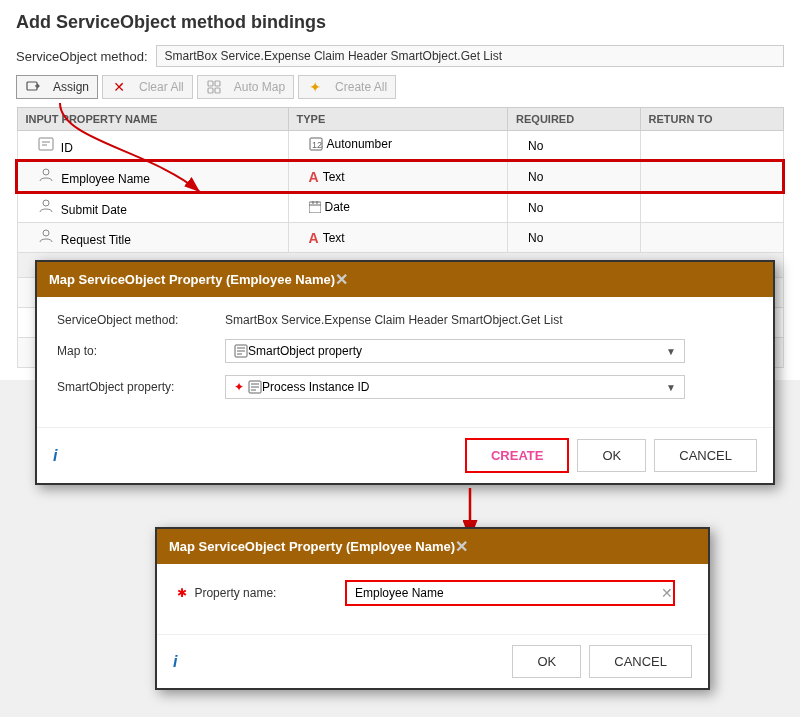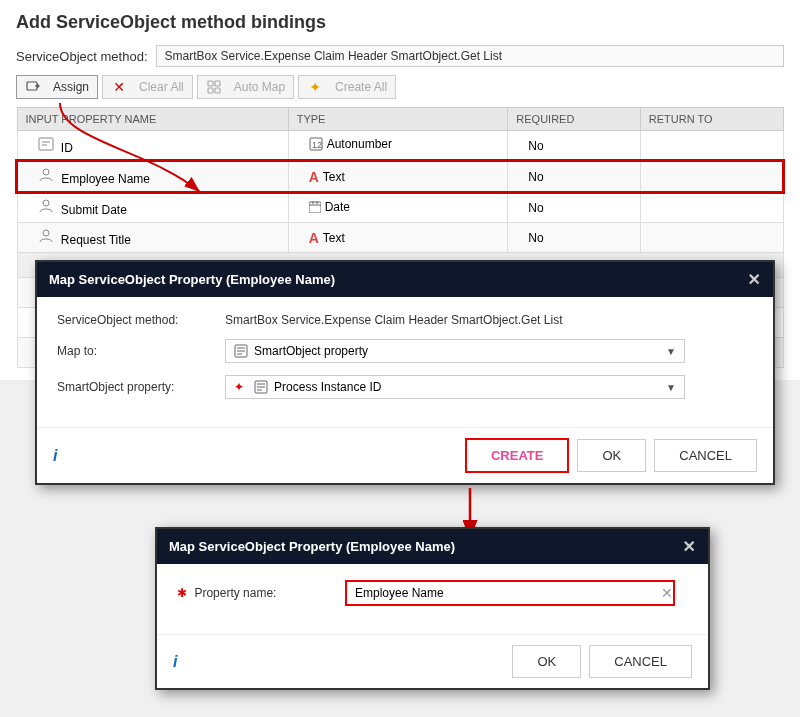--- a/index.html
+++ b/index.html
@@ -94,21 +94,21 @@
     }
 
     .prop-table thead tr {
       background: #e8e8e8;
     }
 
     .prop-table thead th {
       padding: 5px 8px;
       text-align: left;
       font-size: 11px;
-      font-weight: normal;
+      font-weight: bold;
       color: #555;
       border: 1px solid #ccc;
     }
 
     .prop-table tbody tr {
       background: #fff;
     }
 
     .prop-table tbody tr:nth-child(even) {
       background: #f9f9f9;
@@ -142,27 +142,26 @@
     }
 
     .modal {
       position: absolute;
       background: #fff;
       border: 2px solid #333;
       box-shadow: 4px 4px 12px rgba(0,0,0,0.4);
     }
 
     .modal-header {
-      background: #0f172a;
+      background: #a16207;
       color: #fff;
       padding: 8px 12px;
       font-size: 13px;
       font-weight: bold;
       display: flex;
-      justify-content: space-between;
       align-items: center;
     }
 
     .modal-close {
       cursor: pointer;
       color: #ccc;
       font-size: 16px;
       font-weight: bold;
     }
 
@@ -197,21 +196,20 @@
       padding: 4px 8px;
       min-width: 400px;
       font-size: 12px;
       justify-content: space-between;
       cursor: pointer;
     }
 
     .form-select .select-value {
       display: flex;
       align-items: center;
-      gap: 6px;
     }
 
     .form-select .chevron {
       color: #555;
       font-size: 10px;
     }
 
     .form-input {
       border: 1px solid #ccc;
       padding: 4px 8px;

